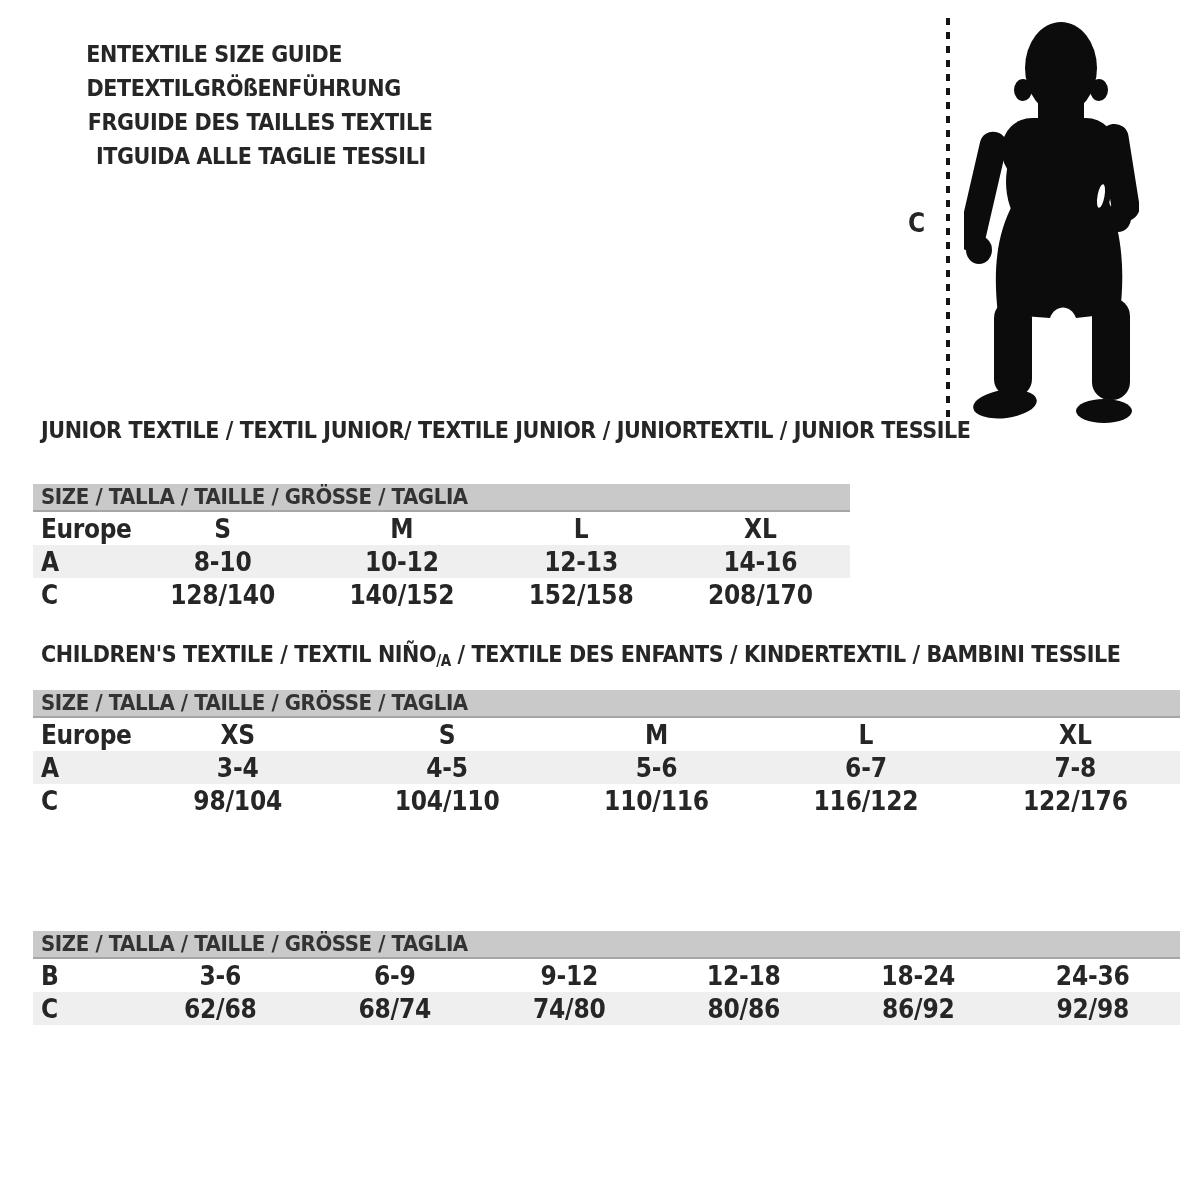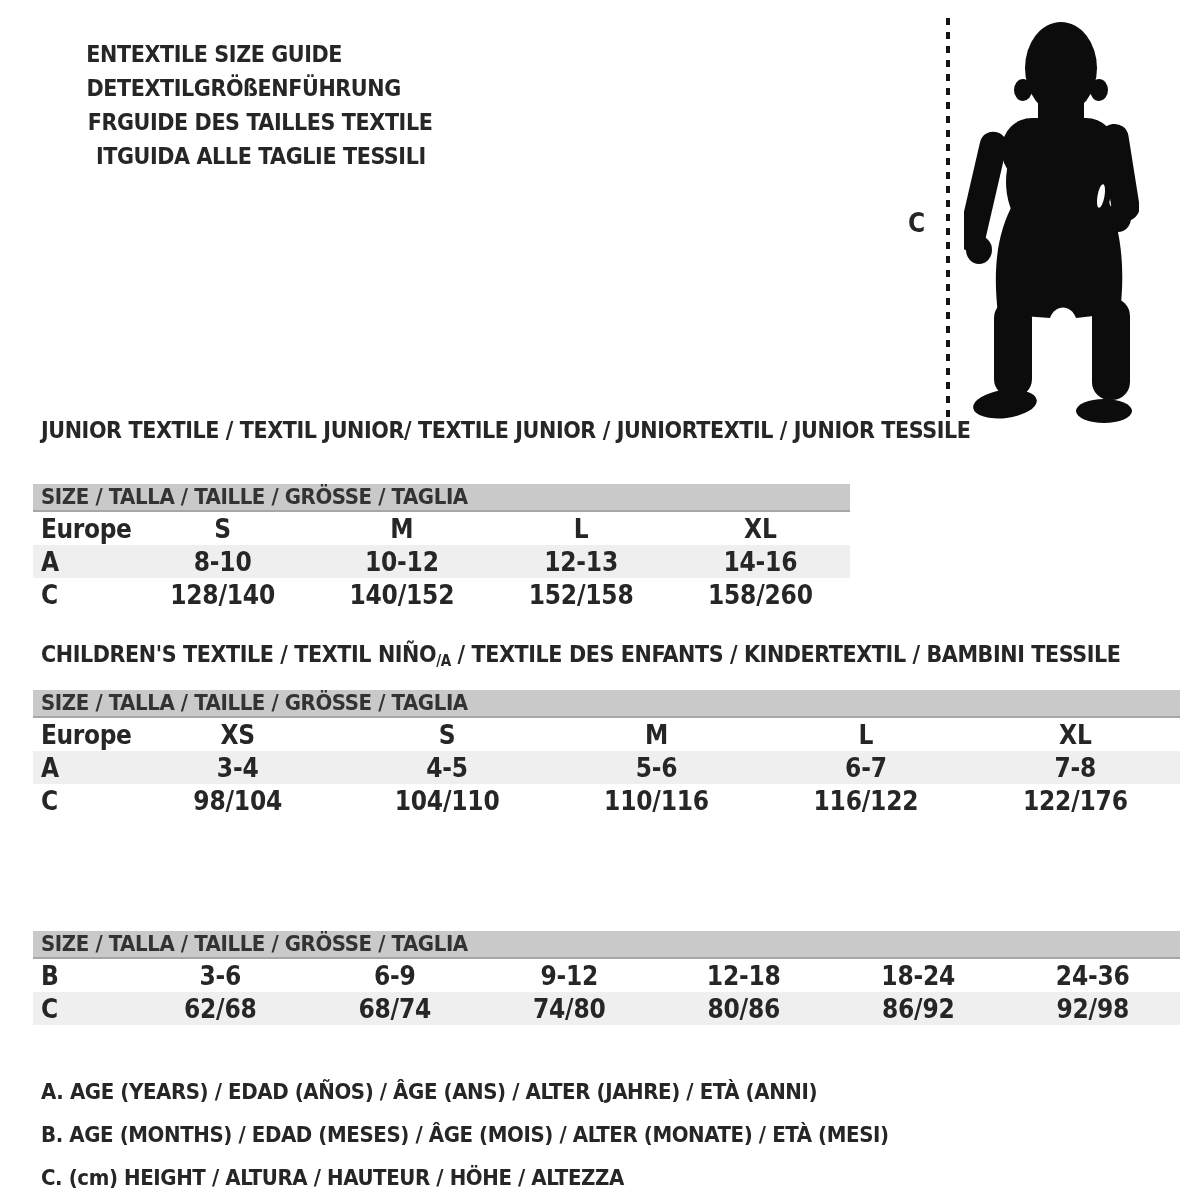--- a/index.html
+++ b/index.html
@@ -110,21 +110,21 @@
       <span class="t-cell">8-10</span>
       <span class="t-cell">10-12</span>
       <span class="t-cell">12-13</span>
       <span class="t-cell">14-16</span>
     </div>
     <div class="t-row cond">
       <span class="t-label">C</span>
       <span class="t-cell">128/140</span>
       <span class="t-cell">140/152</span>
       <span class="t-cell">152/158</span>
-      <span class="t-cell">158/260</span>
+      <span class="t-cell">208/170</span>
     </div>
   </div>
 
   <div class="sec-title cond" style="top:641px;">
     <span>CHILDREN'S TEXTILE / TEXTIL NIÑO</span><span class="sub">/A</span><span> / TEXTILE DES ENFANTS / KINDERTEXTIL / BAMBINI TESSILE</span>
   </div>
   <div class="size-table w-full" style="top:690px;">
     <div class="t-bar cond">
       <span>SIZE / TALLA / TAILLE / GRÖSSE / TAGLIA</span>
     </div>
@@ -171,19 +171,14 @@
       <span class="t-label">C</span>
       <span class="t-cell">62/68</span>
       <span class="t-cell">68/74</span>
       <span class="t-cell">74/80</span>
       <span class="t-cell">80/86</span>
       <span class="t-cell">86/92</span>
       <span class="t-cell">92/98</span>
     </div>
   </div>
 
-  <div class="footnotes cond">
-    <div>A. AGE (YEARS) / EDAD (AÑOS) / ÂGE (ANS) / ALTER (JAHRE) / ETÀ (ANNI)</div>
-    <div>B. AGE (MONTHS) / EDAD (MESES) / ÂGE (MOIS) / ALTER (MONATE) / ETÀ (MESI)</div>
-    <div>C. (cm) HEIGHT / ALTURA / HAUTEUR / HÖHE / ALTEZZA</div>
-  </div>
 
 </div>
 
 </body></html>

